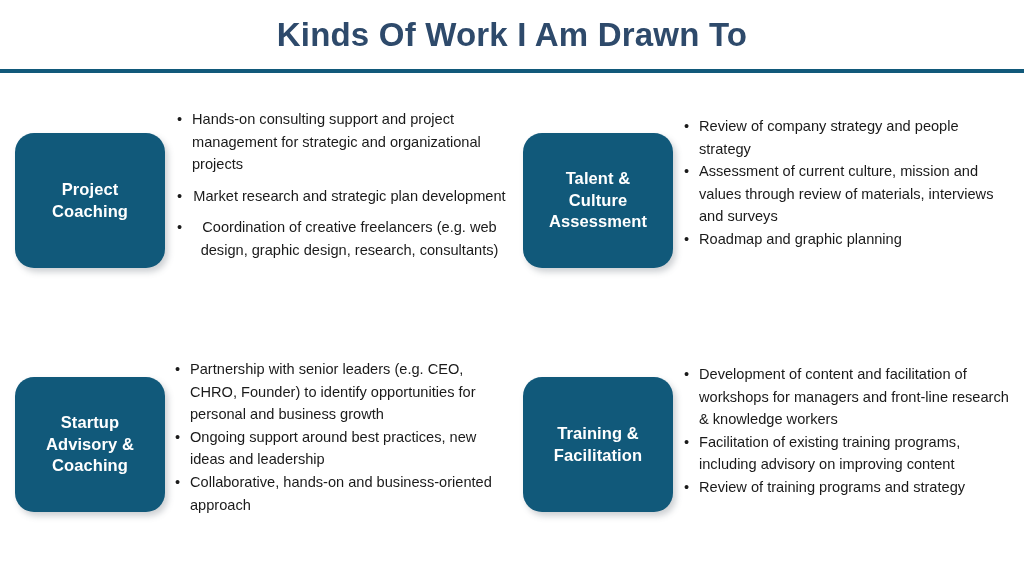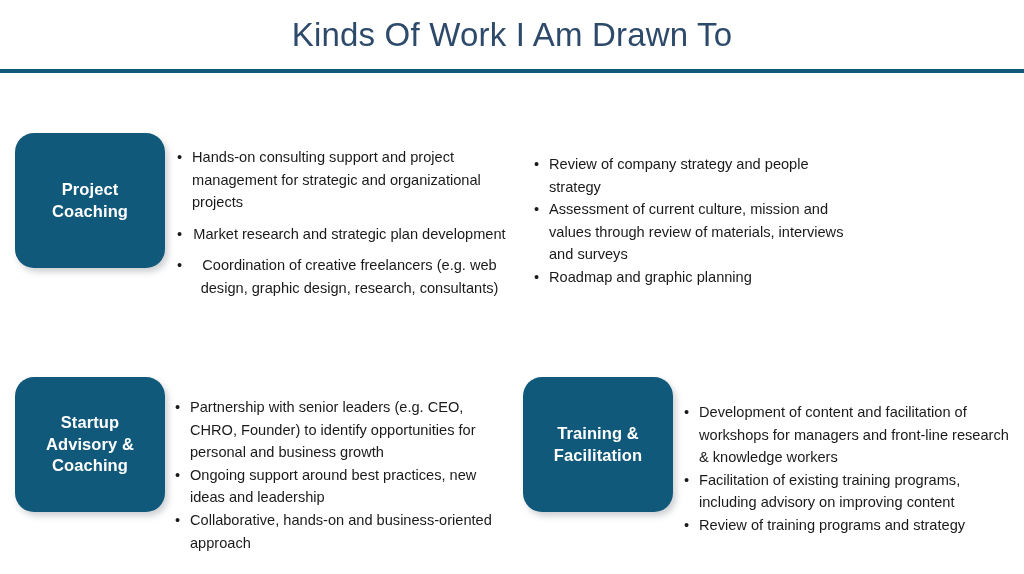--- a/index.html
+++ b/index.html
@@ -28,21 +28,21 @@
     width: 1024px;
     height: 72px;
     display: flex;
     align-items: center;
     justify-content: center;
   }
 
   .slide-title {
     font-family: "Liberation Sans", sans-serif;
     font-size: 33px;
-    font-weight: 400;
+    font-weight: 700;
     letter-spacing: 0.2px;
     color: #2E4A6B;
     white-space: nowrap;
     line-height: 1;
     padding-bottom: 4px;
   }
 
   .title-rule {
     position: absolute;
     top: 69px;
@@ -103,21 +103,20 @@
   .panel-bl .label-box { margin-top: 25px; text-align: center; }
   .panel-br .label-box { margin-top: 25px; }
 
   
   .bullets {
     list-style: none;
     font-family: "Liberation Sans", sans-serif;
     font-size: 14.6px;
     line-height: 1.55;
     color: #1A1A1A;
-    margin-top: 38px;
   }
 
   .panel-tl .bullets { margin-left: 12px; width: 330px; padding-top: 0px; }
   .panel-tr .bullets { margin-left: 11px; width: 326px; padding-top: 7px; }
   .panel-bl .bullets { margin-left: 10px; width: 330px; padding-top: 6px; }
   .panel-br .bullets { margin-left: 11px; width: 330px; padding-top: 11px; }
 
   .bullets li {
     position: relative;
     padding-left: 15px;
@@ -155,20 +154,25 @@
 Coaching</span>
       </div>
       <ul class="bullets loose">
         <li>Hands-on consulting support and project management for strategic and organizational projects</li>
         <li>Market research and strategic plan development</li>
         <li>Coordination of creative freelancers (e.g. web design, graphic design, research, consultants)</li>
       </ul>
     </div>
 
     <div class="panel panel-tr">
+      <div class="label-box">
+        <span class="label-box-text">Talent &amp;
+Culture
+Assessment</span>
+      </div>
       <ul class="bullets tight">
         <li>Review of company strategy and people strategy</li>
         <li>Assessment of current culture, mission and values through review of materials, interviews and surveys</li>
         <li>Roadmap and graphic planning</li>
       </ul>
     </div>
 
     <div class="panel panel-bl">
       <div class="label-box">
         <span class="label-box-text">Startup

